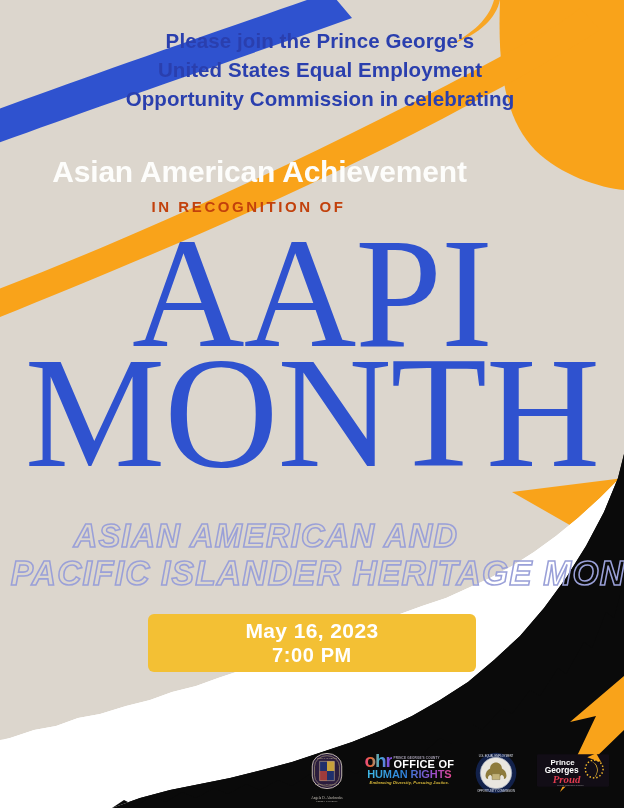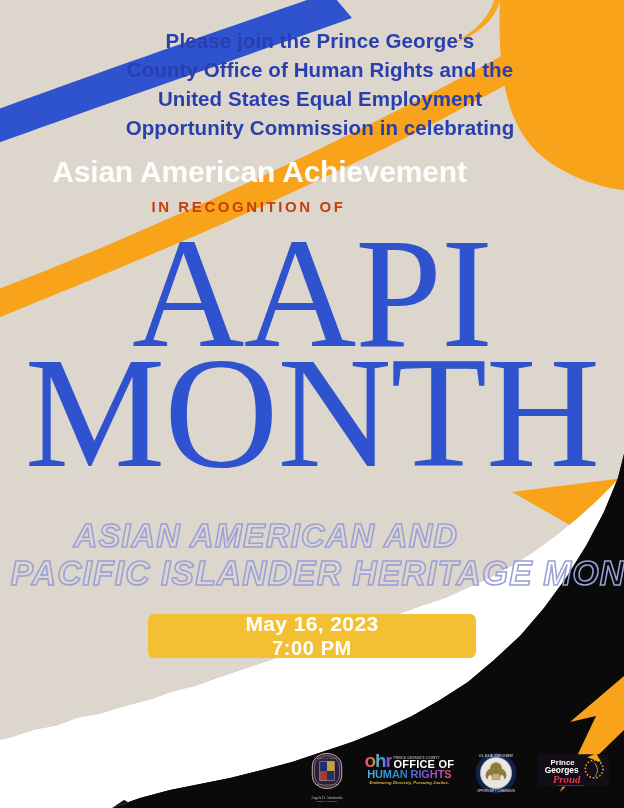--- a/index.html
+++ b/index.html
@@ -126,21 +126,21 @@
     white-space: nowrap;
     transform: scaleX(0.96);
   }
   .outline-line.l2 { font-size: 35px; }
 
   .datebox {
     position: absolute;
     top: 614px;
     left: 148px;
     width: 328px;
-    height: 44px;
+    height: 58px;
     background: #f3c034;
     border-radius: 6px;
     display: flex;
     flex-direction: column;
     align-items: center;
     justify-content: center;
   }
   .datebox .date {
     color: #ffffff;
     font-family: "Liberation Sans", sans-serif;
@@ -332,21 +332,20 @@
 
         <path d="M624,676 L624,730 L560,792 L596,716 L570,722 Z" fill="#f9a31a"></path>
       </g>
     </svg>
   </div>
 
   <div class="content">
 
     <div class="intro">
       <div>Please join the Prince George's</div>
-      <div>County Office of Human Rights and the</div>
       <div>United States Equal Employment</div>
       <div>Opportunity Commission in celebrating</div>
     </div>
 
     <div class="achievement">Asian American Achievement</div>
 
     <div class="recognition">IN RECOGNITION OF</div>
 
     <div class="bigtitle bigtitle-1">AAPI</div>
     <div class="bigtitle bigtitle-2">MONTH</div>

